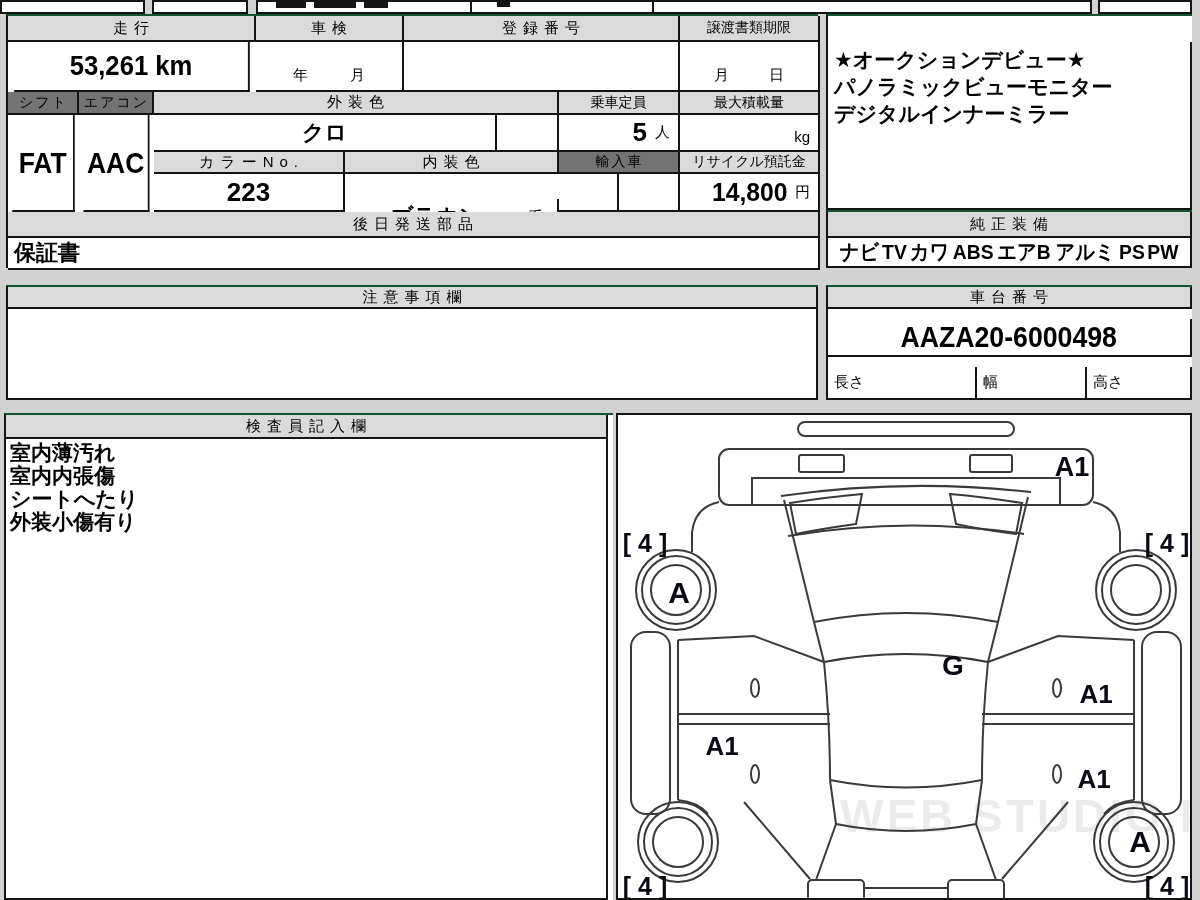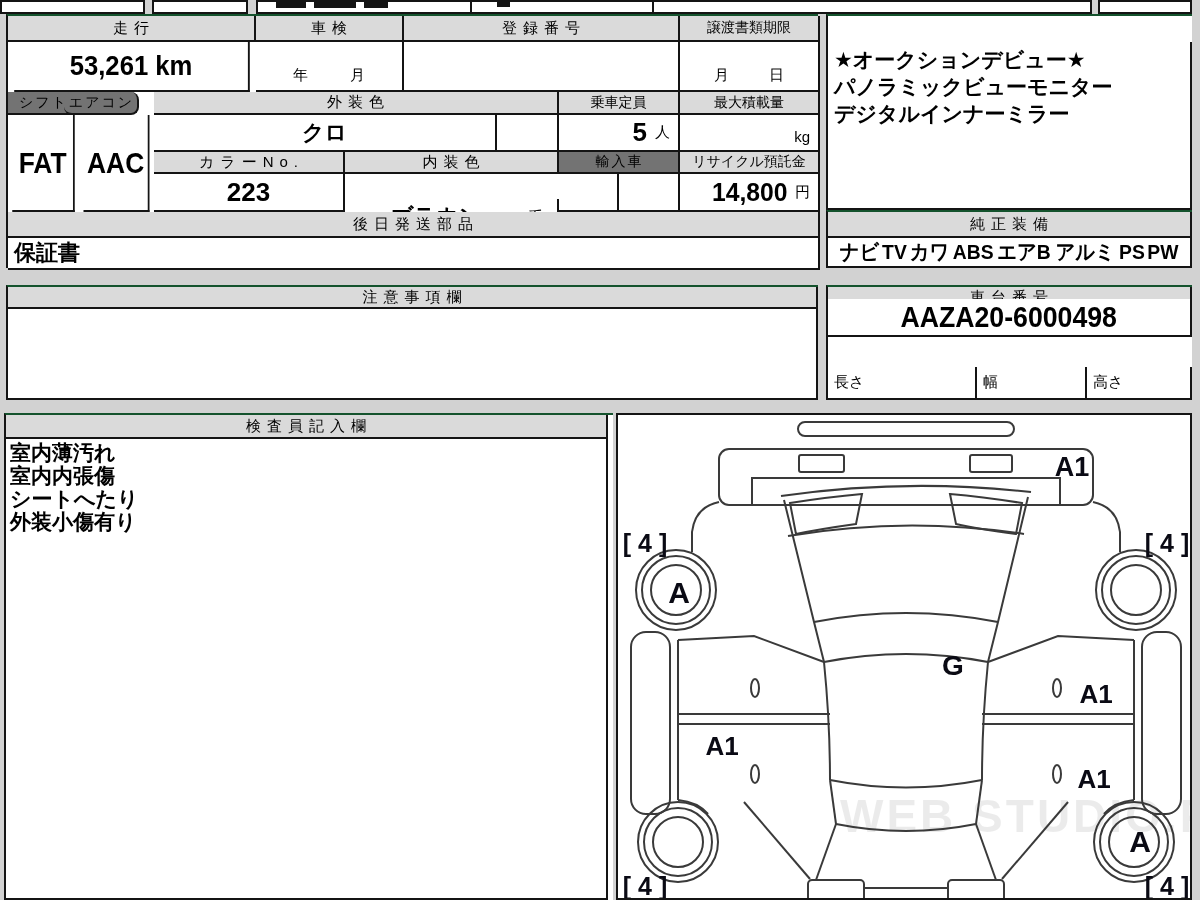--- a/index.html
+++ b/index.html
@@ -59,21 +59,21 @@
     <span class="small-label">年</span>
     <span class="small-label">月</span>
   </div>
   <div class="cell" style="left:396px;top:26px;width:276px;height:50px;"></div>
   <div class="cell bottom-align" style="left:672px;top:26px;width:140px;height:50px;gap:40px;">
     <span class="small-label">月</span>
     <span class="small-label">日</span>
   </div>
 
   <div class="cell hdr-mid" style="left:0;top:76px;width:71px;height:23px;">シフト</div>
-  <div class="cell hdr-mid" style="left:56px;top:76px;width:75px;height:23px;border-radius:8px;">エアコン</div>
+  <div class="cell hdr-mid" style="left:71px;top:76px;width:75px;height:23px;">エアコン</div>
   <div class="cell hdr" style="left:146px;top:76px;width:405px;height:23px;">外装色</div>
   <div class="cell hdr-tight" style="left:551px;top:76px;width:121px;height:23px;">乗車定員</div>
   <div class="cell hdr-tight" style="left:672px;top:76px;width:140px;height:23px;">最大積載量</div>
 
   <div class="cell big2" style="left:0;top:99px;width:71px;height:97px;">FAT</div>
   <div class="cell big2" style="left:71px;top:99px;width:75px;height:97px;">AAC</div>
 
   <div class="cell val-jp" style="left:146px;top:99px;width:343px;height:37px;">クロ</div>
   <div class="cell" style="left:489px;top:99px;width:62px;height:37px;"></div>
   <div class="cell right-align" style="left:551px;top:99px;width:121px;height:37px;gap:8px;">
@@ -127,21 +127,21 @@
     </div>
 </div>
 
 <div class="tbl" style="left:6px;top:285px;width:812px;height:115px;">
   <div class="cell hdr" style="left:0;top:0;width:810px;height:22px;">注意事項欄</div>
   <div class="cell left-align" style="left:0;top:22px;width:810px;height:91px;"></div>
 </div>
 
 <div class="tbl" style="left:826px;top:285px;width:366px;height:115px;">
   <div class="cell hdr" style="left:0;top:0;width:364px;height:22px;">車台番号</div>
-  <div class="cell" style="left:0;top:12px;width:364px;height:38px;font-weight:bold;font-size:29px;transform-origin:center;">
+  <div class="cell" style="left:0;top:32px;width:364px;height:38px;font-weight:bold;font-size:29px;transform-origin:center;">
     <span style="display:inline-block;transform:scaleX(.92);font-weight:bold;">AAZA20-6000498</span>
   </div>
   <div class="cell left-align small-label" style="left:0;top:80px;width:149px;height:33px;">長さ</div>
   <div class="cell left-align small-label" style="left:149px;top:80px;width:110px;height:33px;">幅</div>
   <div class="cell left-align small-label" style="left:259px;top:80px;width:105px;height:33px;">高さ</div>
 </div>
 
 <div class="tbl" style="left:4px;top:413px;width:609px;height:487px;">
   <div class="cell hdr" style="left:0;top:0;width:602px;height:24px;">検査員記入欄</div>
   <div class="cell lines" style="left:0;top:24px;width:602px;height:461px;align-items:flex-start;justify-content:flex-start;padding:2px 4px;">

